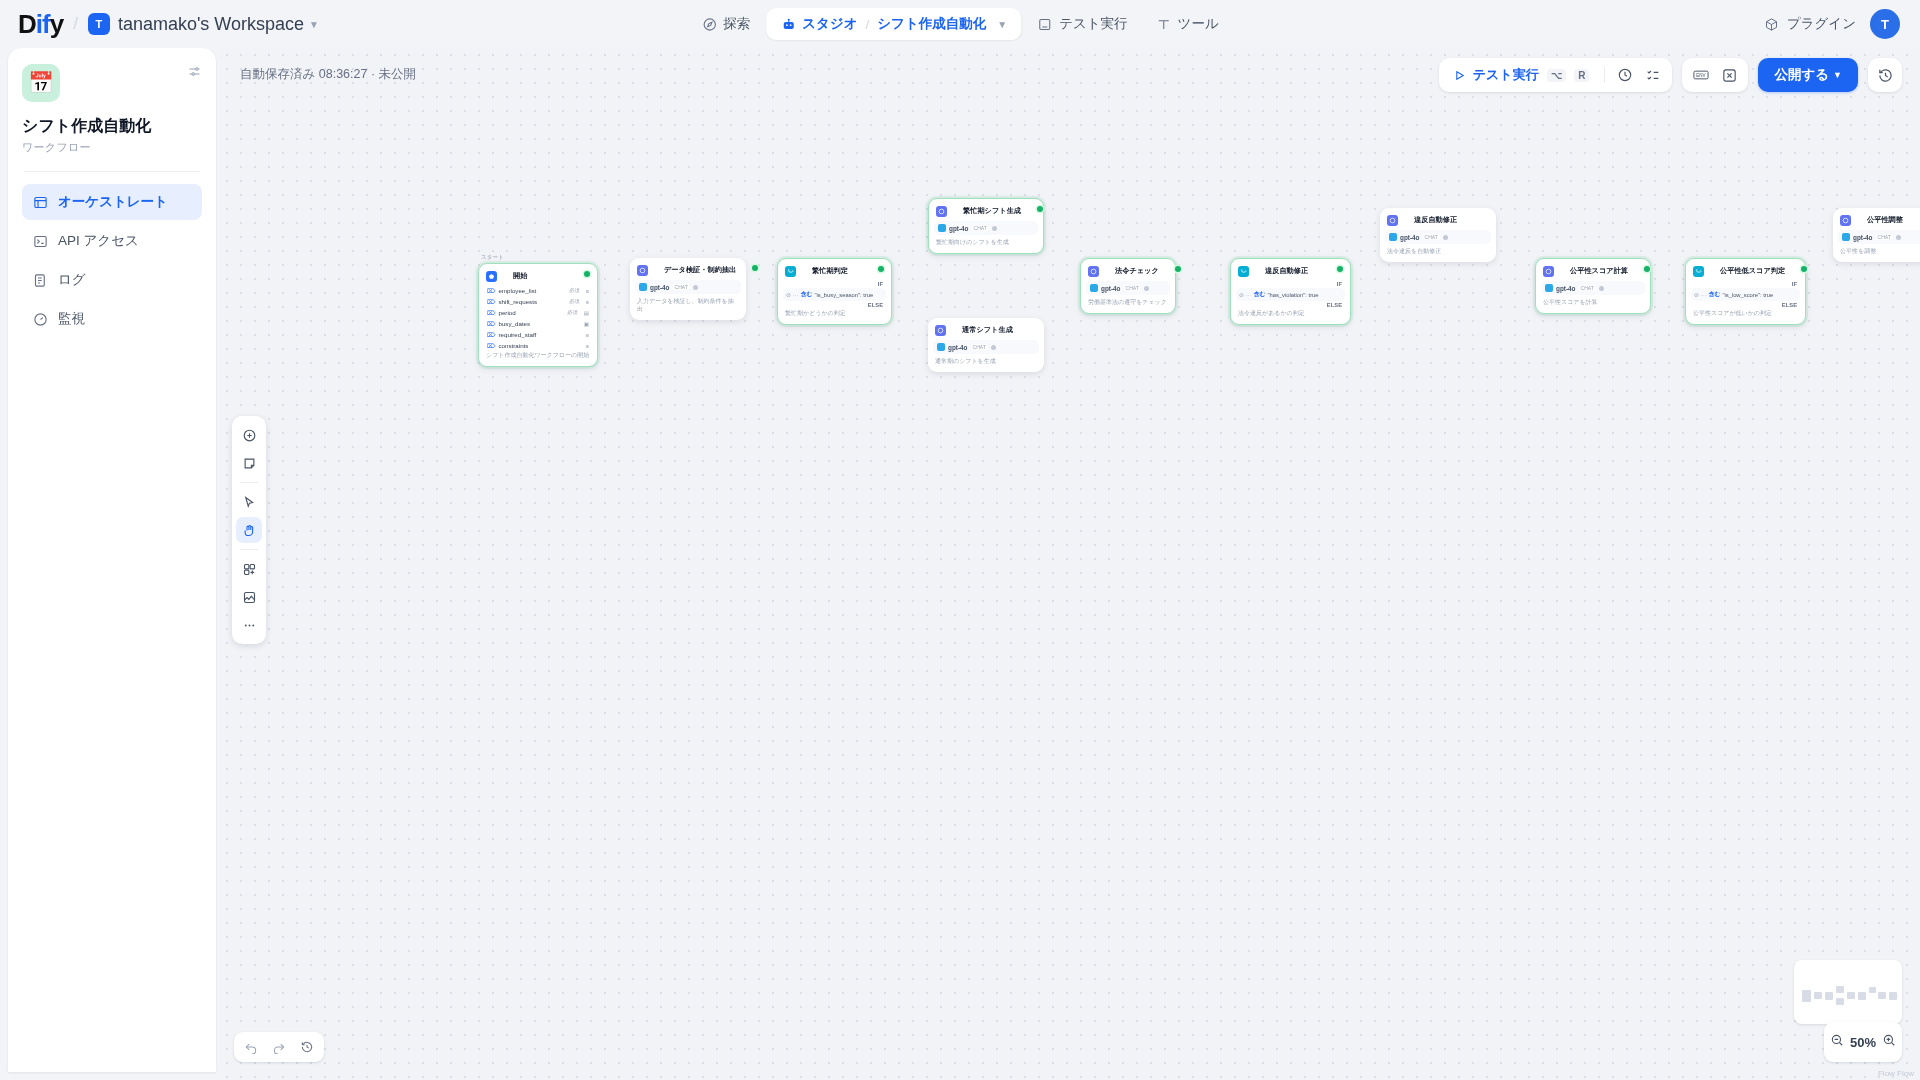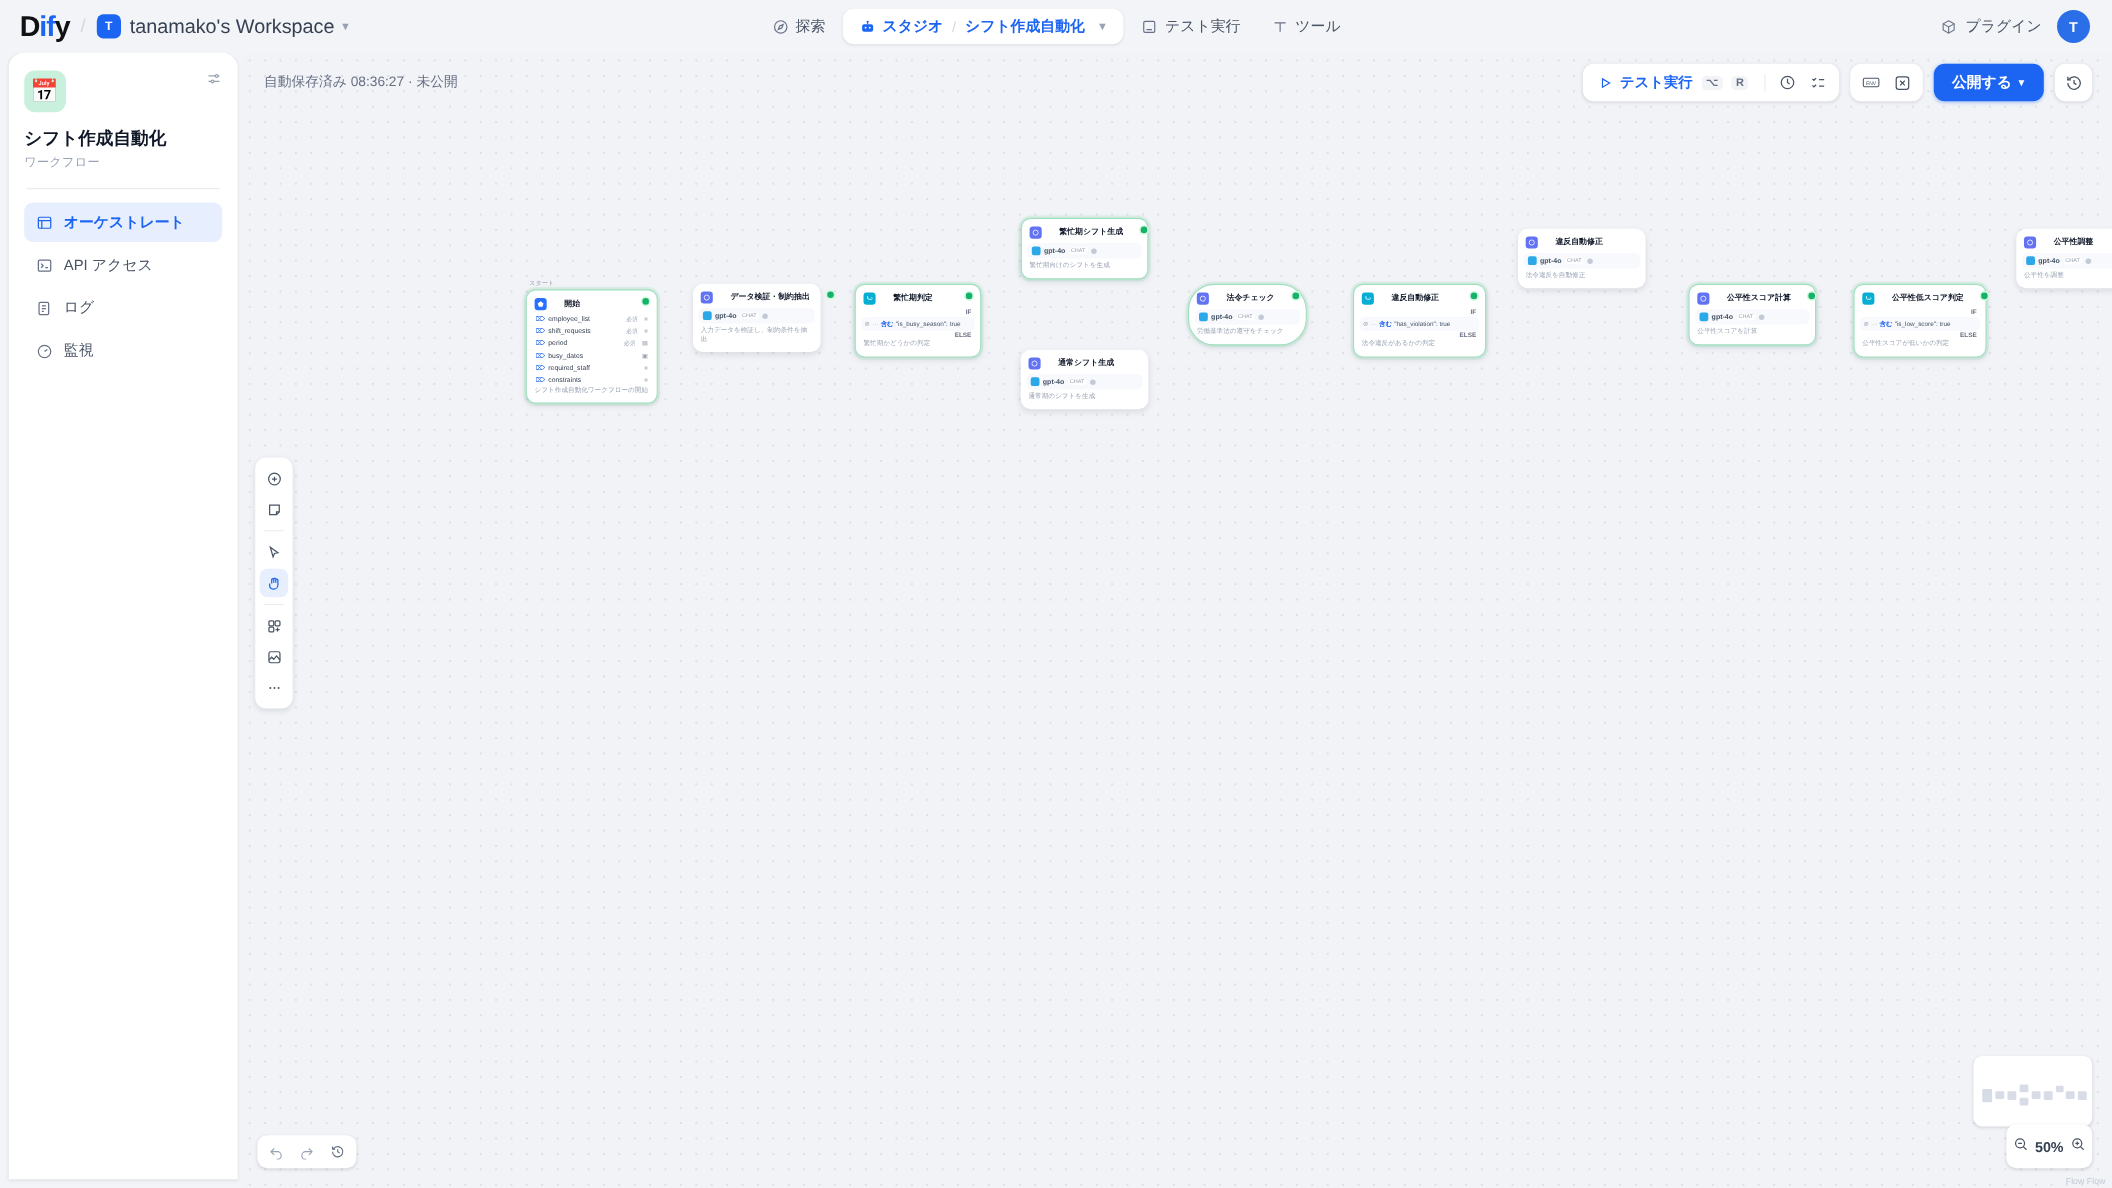--- a/index.html
+++ b/index.html
@@ -569,21 +569,21 @@
       </div>
       <div class="model-row">
         <div class="mico"></div>
         <span class="mname">gpt-4o</span>
         <span class="mtag">CHAT</span>
         <span class="mdot"></span>
       </div>
       <div class="ndesc">通常期のシフトを生成</div>
     </div>
 
-    <div class="node hl" style="left:860px; top:210px; width:108px;border-radius:24px;">
+    <div class="node hl" style="left:860px; top:210px; width:96px;">
       <div class="node-hdr">
         <div class="nico violet">
           <svg width="7" height="7" viewBox="0 0 24 24" fill="none" stroke="#fff" stroke-width="2.5">
               <circle cx="12" cy="12" r="8"></circle>
             </svg>
         </div>
         <div class="ntitle">法令チェック</div>
         <div class="ndot"></div>
       </div>
       <div class="model-row">

